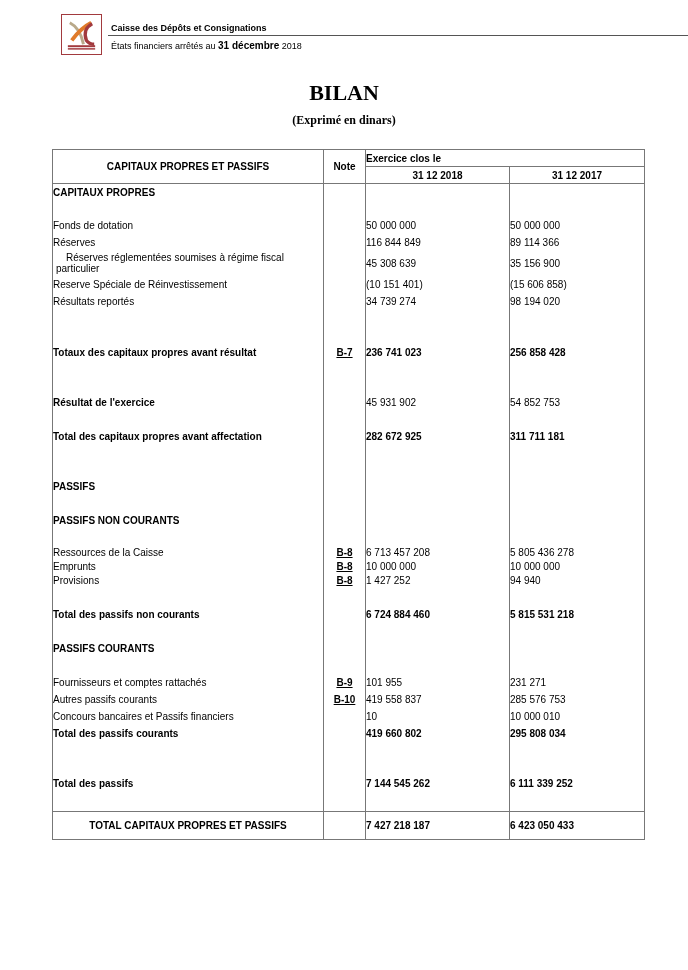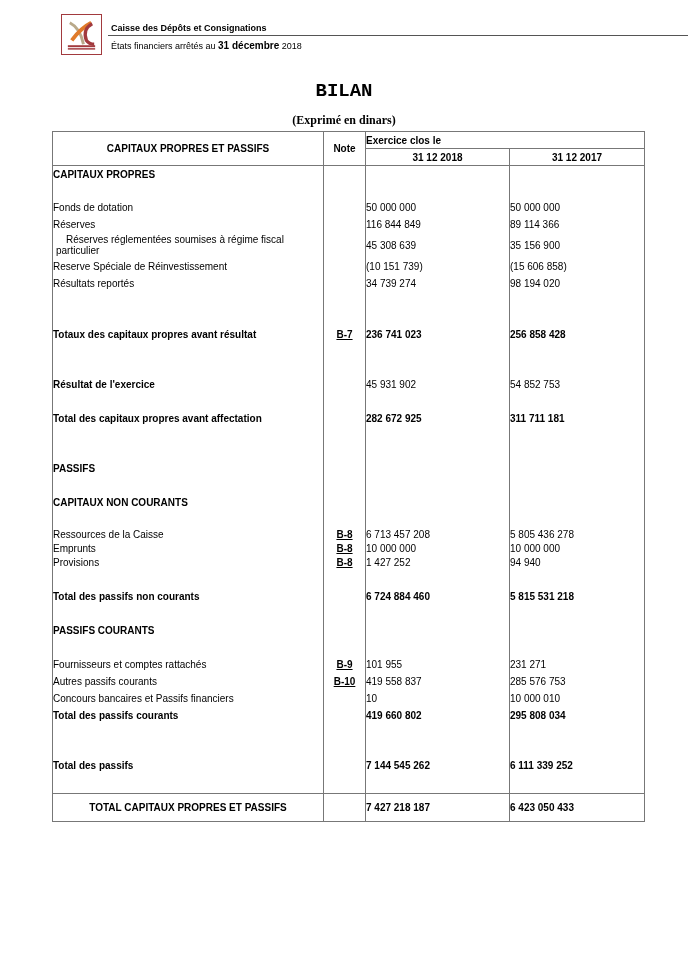--- a/index.html
+++ b/index.html
@@ -3,24 +3,24 @@
 <meta charset="utf-8">
 <style>
   html, body { margin: 0; padding: 0; background: #ffffff; }
   body { width: 688px; height: 970px; position: relative; overflow: hidden; font-family: "Liberation Sans", sans-serif; color: #000; }
   .logo { position: absolute; left: 61px; top: 14px; width: 41px; height: 41px; border: 1px solid #a23a3e; box-sizing: border-box; background: #fff; }
   .logo svg { width: 100%; height: 100%; display: block; }
   .hdr-line1 { position: absolute; left: 111px; top: 23px; font-size: 9px; font-weight: bold; }
   .hdr-rule { position: absolute; left: 108px; right: 0; top: 35px; border-top: 1px solid #555; }
   .hdr-line2 { position: absolute; left: 111px; top: 40px; font-size: 9px; }
   .hdr-line2 b { font-size: 10px; }
-  .title { position: absolute; left: 0; width: 688px; top: 80px; text-align: center; font-family: Liberation Mono, monospace; font-weight: bold; font-size: 19px; }
+  .title { position: absolute; left: 0; width: 688px; top: 80px; text-align: center; font-family: Liberation Serif, serif; font-weight: bold; font-size: 22px; }
   .subtitle { position: absolute; left: 0; width: 688px; top: 113px; text-align: center; font-family: "Liberation Serif", serif; font-weight: bold; font-size: 12px; }
 
-  table.bilan { position: absolute; left: 52px; top: 131px; width: 592px; border-collapse: collapse; font-size: 10px; table-layout: fixed; }
+  table.bilan { position: absolute; left: 52px; top: 149px; width: 592px; border-collapse: collapse; font-size: 10px; table-layout: fixed; }
   table.bilan td, table.bilan th { border-left: 1px solid #777; border-right: 1px solid #777; padding: 0; vertical-align: middle; }
   table.bilan thead th { border: 1px solid #777; font-weight: bold; }
   col.c-label { width: 271px; }
   col.c-note { width: 42px; }
   col.c-v1 { width: 144px; }
   col.c-v2 { width: 135px; }
   .th-main { text-align: center; height: 33px; }
   .th-sub { height: 16px; text-align: center; }
   .th-group { height: 16px; text-align: left; }
   td.lbl { padding-left: 13px; text-align: left; }
@@ -97,21 +97,21 @@
     </tr>
     <tr style="height:25px">
       <td class="lbl wrap" style="padding-left:3px"><span style="padding-left:10px">Réserves réglementées soumises à régime fiscal</span><br><span>particulier</span></td>
       <td class="note"></td>
       <td class="num">45 308 639</td>
       <td class="num">35 156 900</td>
     </tr>
     <tr style="height:17px">
       <td class="lbl">Reserve Spéciale de Réinvestissement</td>
       <td class="note"></td>
-      <td class="num">(10 151 739)</td>
+      <td class="num">(10 151 401)</td>
       <td class="num">(15 606 858)</td>
     </tr>
     <tr style="height:17px">
       <td class="lbl">Résultats reportés</td>
       <td class="note"></td>
       <td class="num">34 739 274</td>
       <td class="num">98 194 020</td>
     </tr>
     <tr style="height:34px">
         <td></td>
@@ -162,21 +162,21 @@
       <td class="num"></td>
       <td class="num"></td>
     </tr>
     <tr style="height:17px">
         <td></td>
         <td></td>
         <td></td>
         <td></td>
       </tr>
     <tr class="bold" style="height:17px">
-      <td class="lbl">CAPITAUX NON COURANTS</td>
+      <td class="lbl">PASSIFS NON COURANTS</td>
       <td class="note"></td>
       <td class="num"></td>
       <td class="num"></td>
     </tr>
     <tr style="height:17px">
         <td></td>
         <td></td>
         <td></td>
         <td></td>
       </tr>

